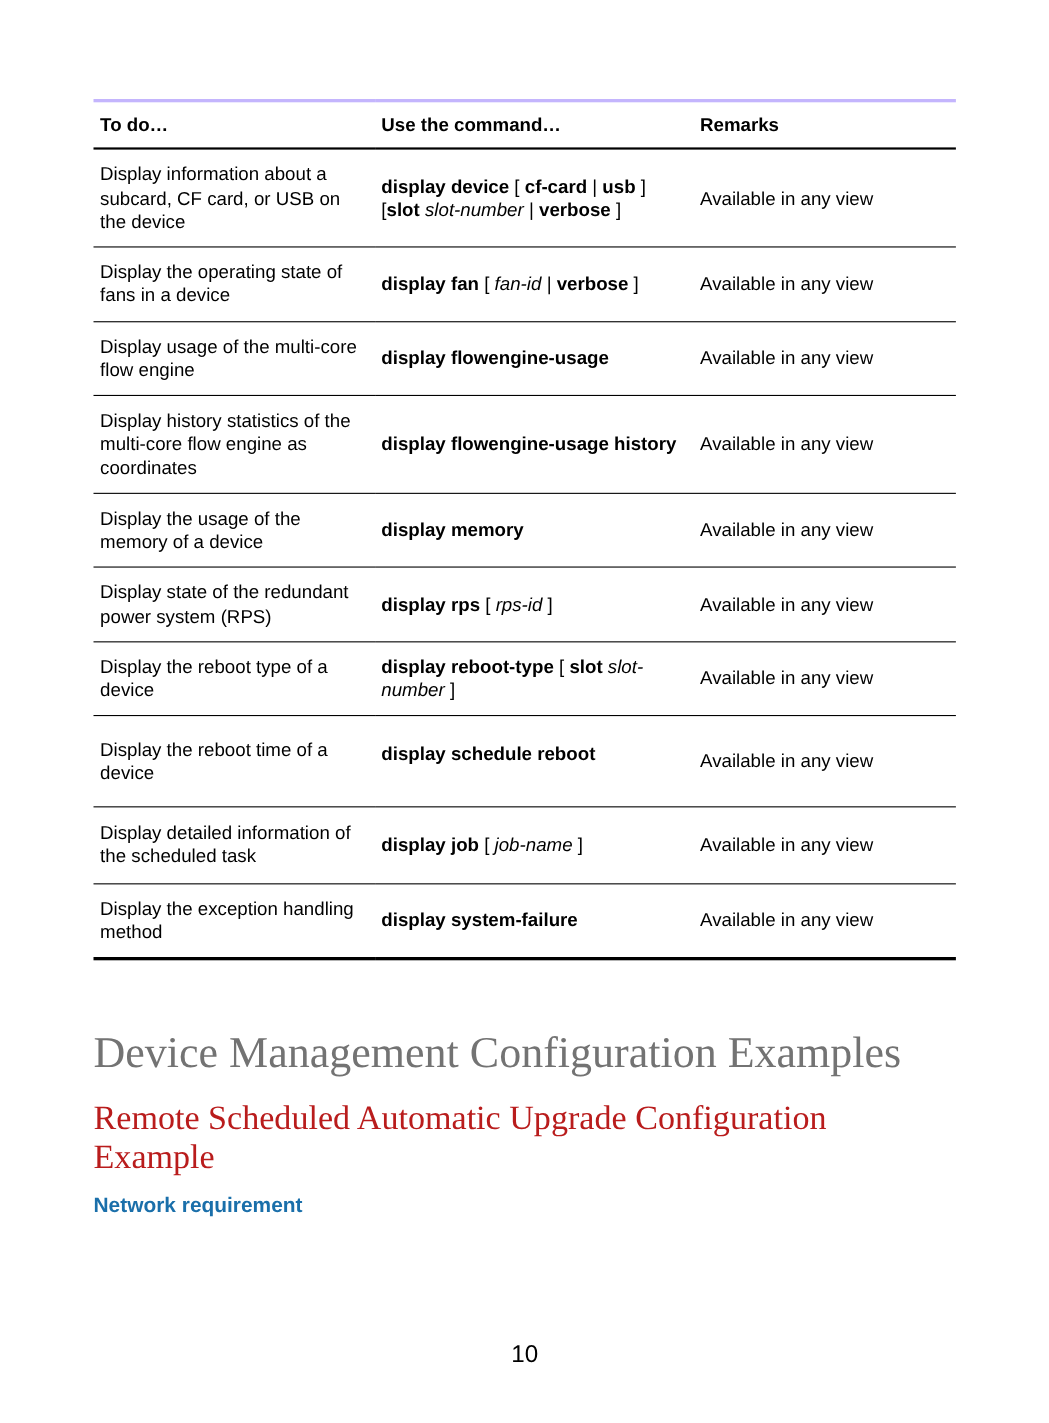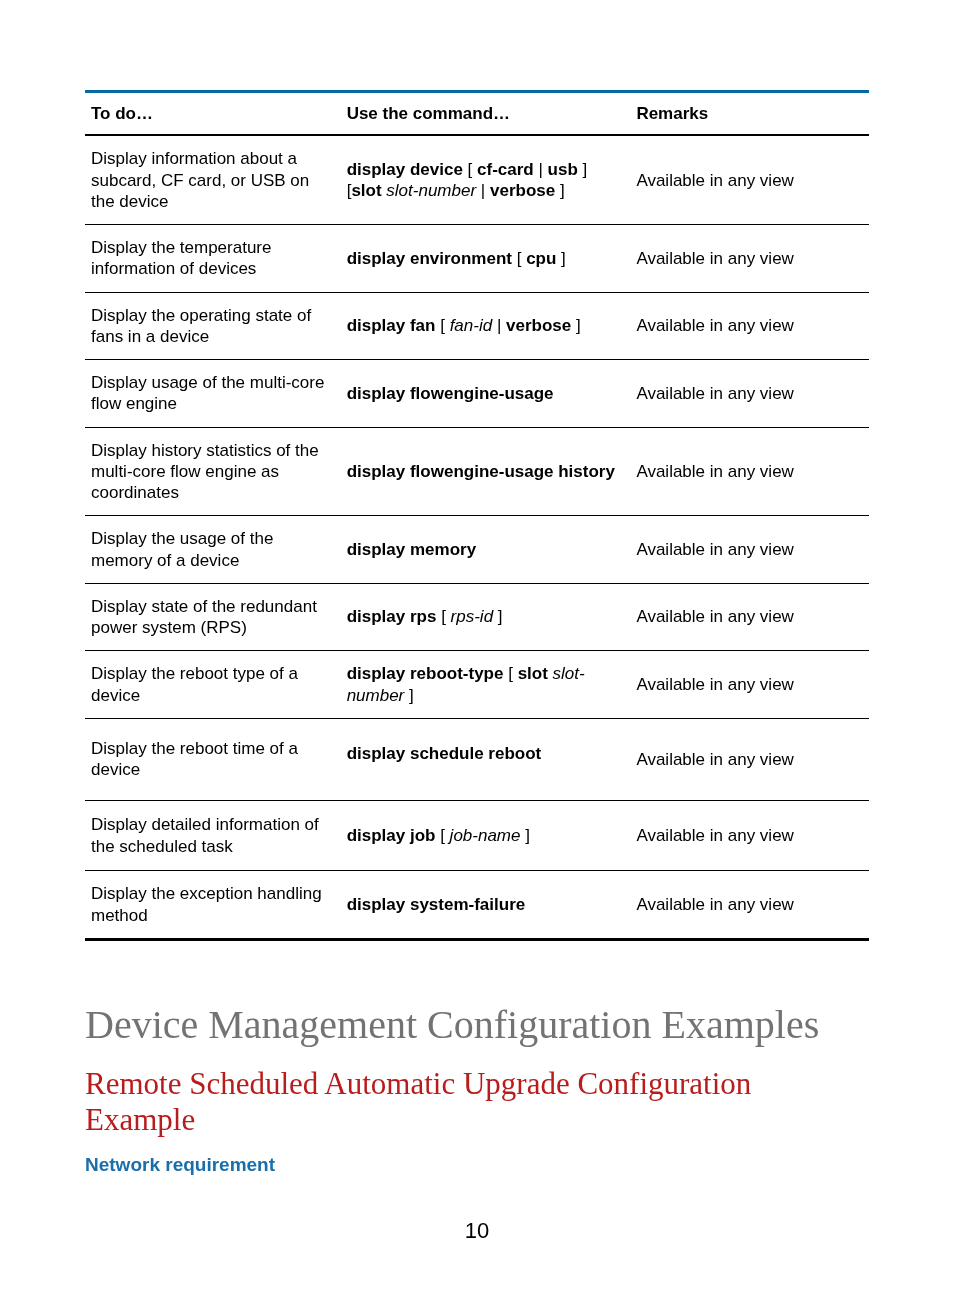--- a/index.html
+++ b/index.html
@@ -14,21 +14,21 @@
     box-sizing: border-box;
     padding: 90px 85px 0 85px;
   }
   table {
     border-collapse: collapse;
     width: 100%;
     font-size: 17px;
     line-height: 1.25;
   }
   thead tr {
-    border-top: 3px solid #0369a1;
+    border-top: 3px solid #c4b5fd;
     border-bottom: 2px solid #000;
   }
   th {
     text-align: left;
     font-weight: bold;
     padding: 10px 6px;
   }
   tbody tr { border-bottom: 1px solid #000; }
   tbody tr:last-child { border-bottom: 3px solid #000; }
   td { padding: 12px 6px; vertical-align: middle; }
@@ -78,25 +78,20 @@
       <th class="col3">Remarks</th>
     </tr>
   </thead>
   <tbody id="tbody">
       <tr>
         <td class="col1">Display information about a subcard, CF card, or USB on the device</td>
         <td class="col2" style=""><span class="bold">display device</span> [ <span class="bold">cf-card</span> | <span class="bold">usb</span> ] [<span class="bold">slot</span> <span class="ital">slot-number</span> | <span class="bold">verbose</span> ]</td>
         <td class="col3">Available in any view</td>
       </tr>
       <tr>
-        <td class="col1">Display the temperature information of devices</td>
-        <td class="col2" style=""><span class="bold">display environment</span> [ <span class="bold">cpu</span> ]</td>
-        <td class="col3">Available in any view</td>
-      </tr>
-      <tr>
         <td class="col1">Display the operating state of fans in a device</td>
         <td class="col2" style=""><span class="bold">display fan</span> [ <span class="ital">fan-id |</span> <span class="bold">verbose</span> ]</td>
         <td class="col3">Available in any view</td>
       </tr>
       <tr>
         <td class="col1">Display usage of the multi-core flow engine</td>
         <td class="col2" style=""><span class="bold">display  flowengine-usage</span></td>
         <td class="col3">Available in any view</td>
       </tr>
       <tr>

